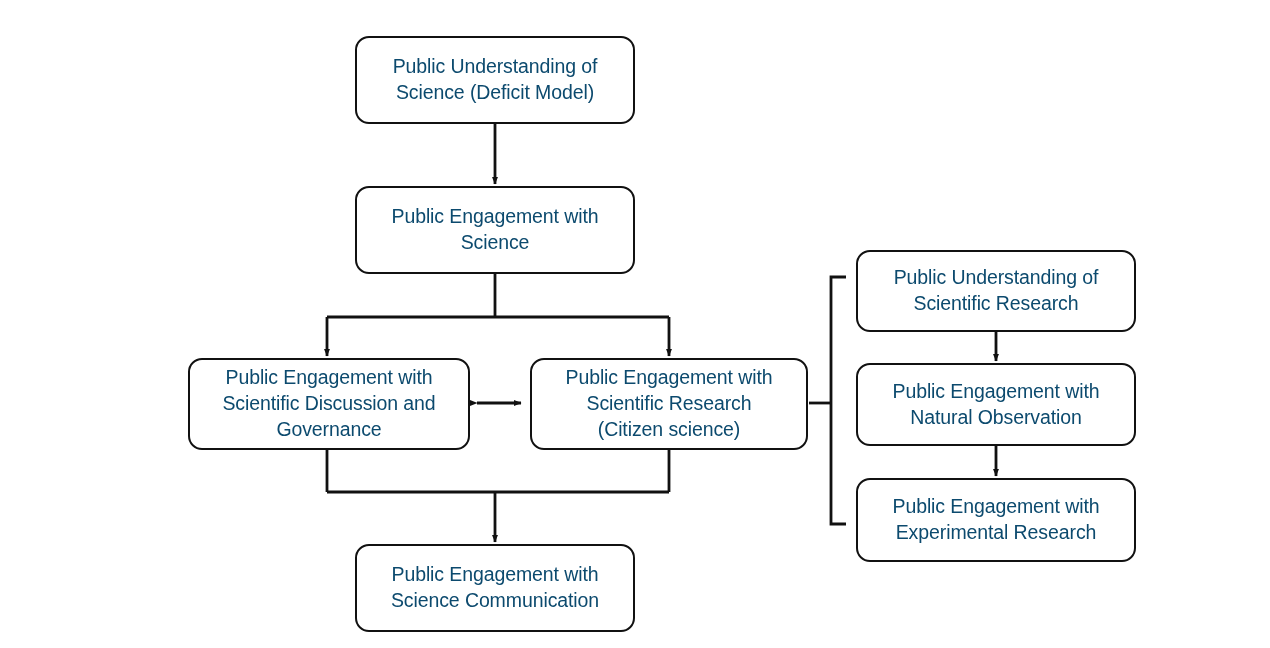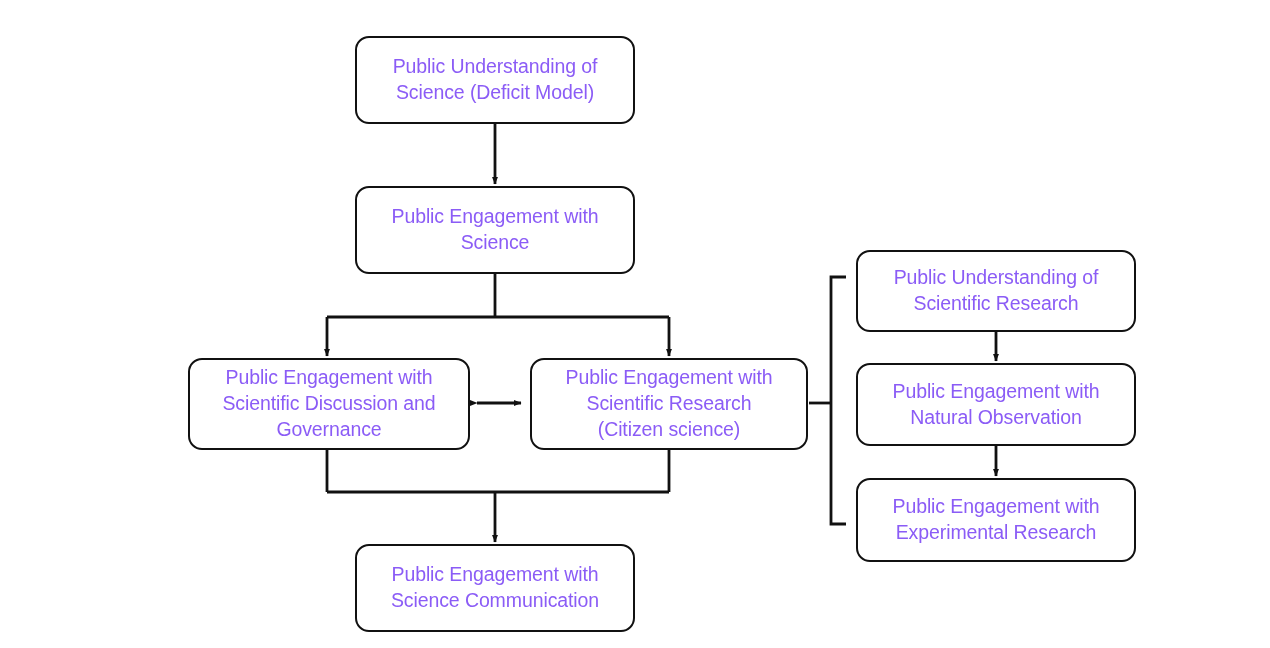--- a/index.html
+++ b/index.html
@@ -18,21 +18,21 @@
   .node {
     position: absolute;
     box-sizing: border-box;
     border: 2.5px solid #111111;
     border-radius: 14px;
     background: #ffffff;
     display: flex;
     align-items: center;
     justify-content: center;
     text-align: center;
-    color: #8b5cf6;
+    color: #0c4a6e;
     font-size: 19.5px;
     line-height: 1.32;
     letter-spacing: -0.1px;
     padding: 2px 8px;
   }
   .node-text {
     white-space: pre-line;
     display: block;
   }
   #edges {

